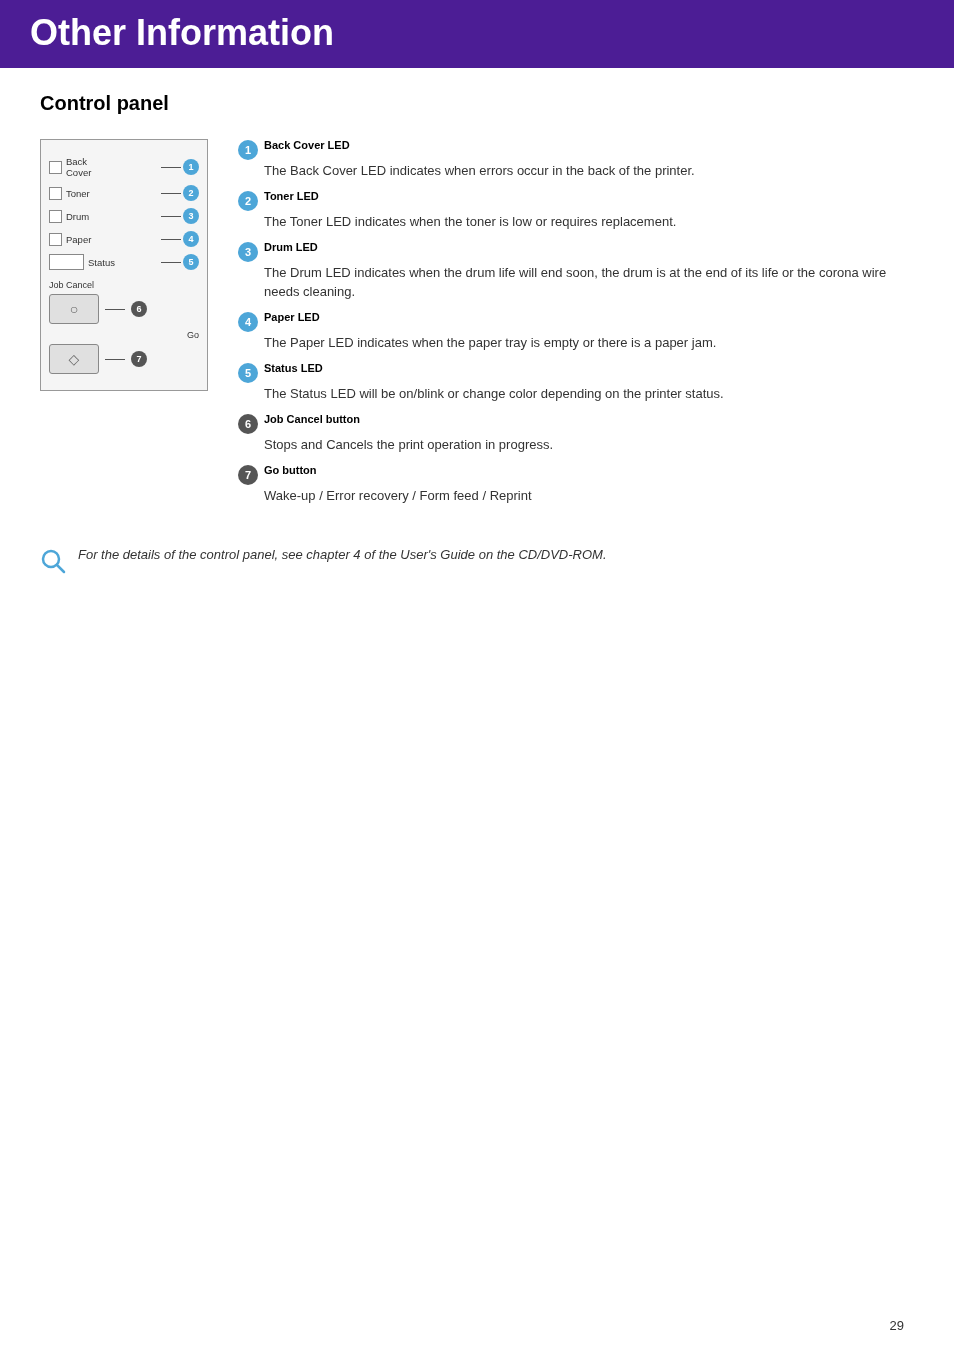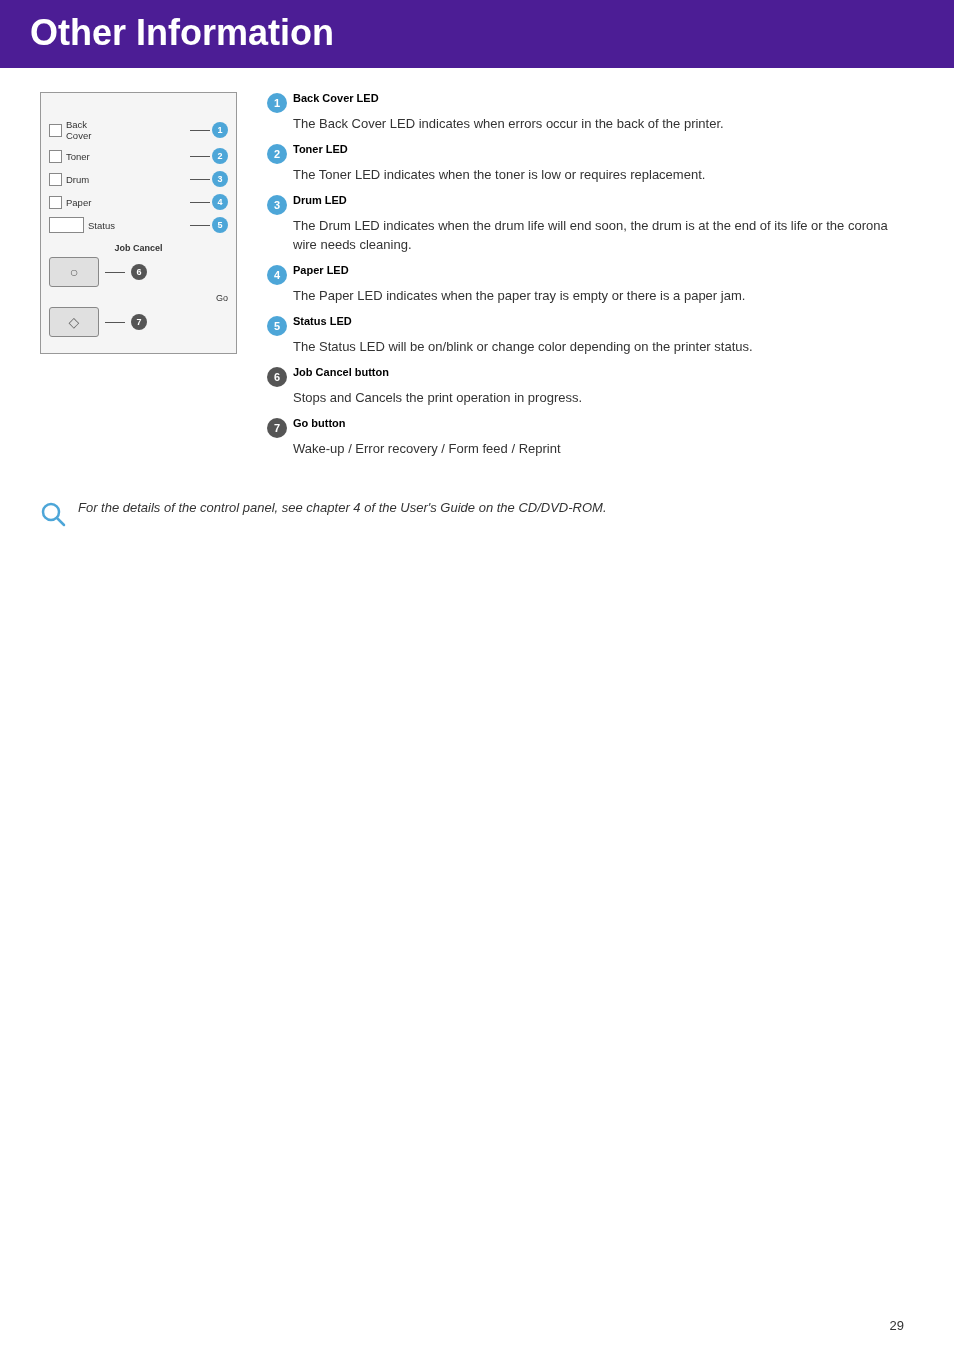--- a/index.html
+++ b/index.html
@@ -41,25 +41,25 @@
     .control-panel-layout {
       display: flex;
       flex-direction: row;
       gap: 30px;
       align-items: flex-start;
       margin-bottom: 30px;
     }
 
     
     .printer-diagram {
-      width: 197px;
+      width: 168px;
       flex-shrink: 0;
       border: 1px solid #999;
       background: #f5f5f5;
-      padding: 26px 8px 16px 8px;
+      padding: 16px 8px 16px 8px;
       position: relative;
     }
 
     
     .descriptions {
       flex: 1;
     }
 
     .desc-item {
       margin-bottom: 10px;
@@ -185,20 +185,21 @@
   </style>
 </head>
 <body>
 
 <div class="page-header">
   <h1>Other Information</h1>
 </div>
 
 <div class="page-content">
 
+  <div class="section-title">Control panel</div>
 
   <div class="control-panel-layout">
 
     <div class="printer-diagram">
 
       <div class="diag-row">
         <div class="diag-led"></div>
         <span class="diag-lbl">Back<br>Cover</span>
         <div class="diag-dash"></div>
         <div class="diag-num">1</div>
@@ -226,21 +227,21 @@
       </div>
 
       <div class="diag-row">
         <div class="diag-status-led"></div>
         <span class="diag-lbl">Status</span>
         <div class="diag-dash"></div>
         <div class="diag-num">5</div>
       </div>
 
       <div style="margin-top:10px;">
-        <div style="font-size:9px; color:#333; margin-bottom:4px; text-align:center;font-weight:bold;">Job Cancel</div>
+        <div style="font-size:9px; color:#333; margin-bottom:4px; text-align:left;">Job Cancel</div>
         <div style="display:flex; align-items:center; gap:4px; margin-bottom:6px;">
           <div style="border:1px solid #888; border-radius:3px; background:#e0e0e0; width:50px; height:30px; display:flex; align-items:center; justify-content:center;">
             <span style="font-size:14px; color:#666;">○</span>
           </div>
           <div class="diag-dash"></div>
           <div class="diag-num diag-num-dark">6</div>
         </div>
 
         <div style="font-size:9px; color:#333; margin-bottom:4px; text-align:right;">Go</div>
         <div style="display:flex; align-items:center; gap:4px;">

